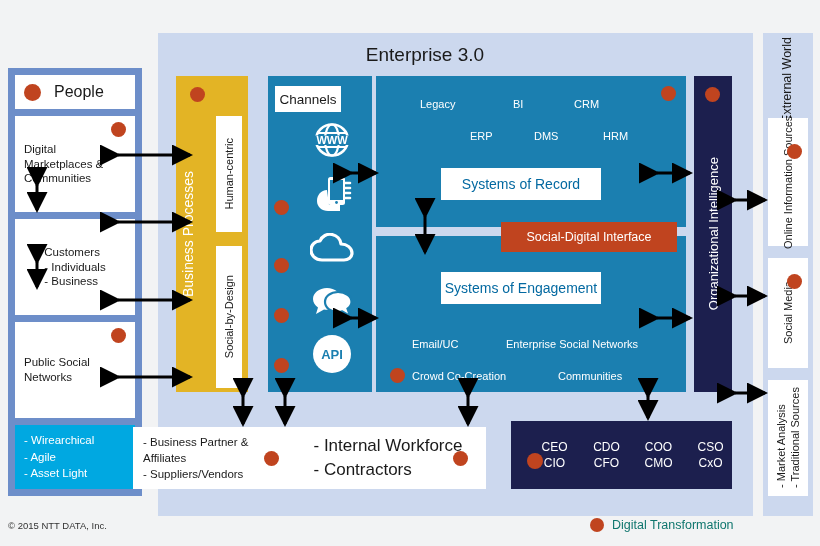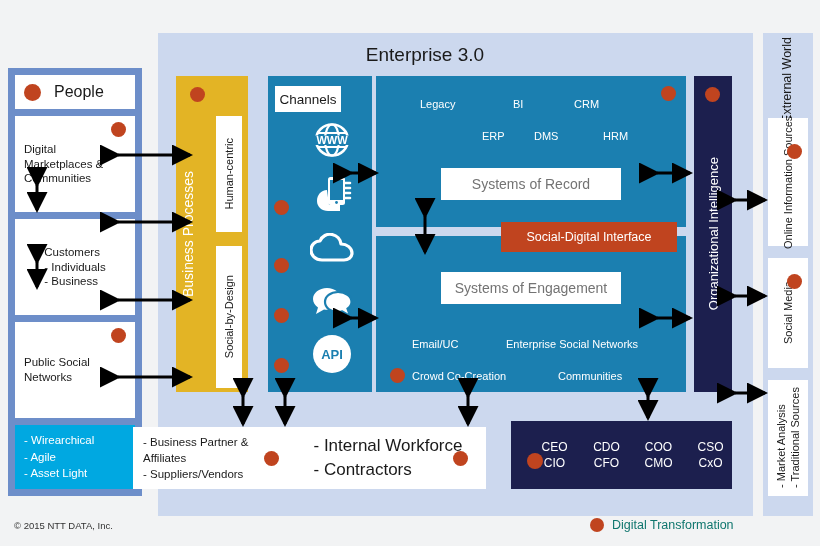--- a/index.html
+++ b/index.html
@@ -49,22 +49,22 @@
   .chicon{position:absolute;left:20px;width:44px;height:40px;display:flex;align-items:center;justify-content:center;margin-left:22px;}
   #ic-www{top:44px;}  #ic-mob{top:98px;}  #ic-cloud{top:152px;}
   #ic-chat{top:206px;} #ic-api{top:258px;}
   #ic-api .apic{width:38px;height:38px;border-radius:50%;background:#fff;color:#1b7fb0;
                 display:flex;align-items:center;justify-content:center;font-size:13px;font-weight:bold;}
 
   
   #core{left:376px;top:76px;width:310px;height:316px;background:#1b7fb0;}
   #core-split{position:absolute;left:0;top:151px;width:100%;height:9px;background:#ccd8ee;}
   .tag{position:absolute;color:#ffffff;font-size:11px;white-space:nowrap;}
-  .sysbar{position:absolute;left:65px;width:180px;height:32px;background:#ffffff;
-          display:flex;align-items:center;justify-content:center;font-size:14px;color:#737373;}
+  .sysbar{position:absolute;left:65px;width:160px;height:32px;background:#ffffff;
+          display:flex;align-items:center;justify-content:center;font-size:14px;color:#0369a1;}
   #sor{top:92px;} #soe{top:196px;}
   #sdi{position:absolute;left:125px;top:146px;width:176px;height:30px;background:#c0441f;
        display:flex;align-items:center;justify-content:center;color:#ffffff;font-size:12.5px;}
 
   
   #oi{left:694px;top:76px;width:38px;height:316px;background:#1c1f4e;}
   #oi-label{position:absolute;left:0;top:0;width:100%;height:100%;
             display:flex;align-items:center;justify-content:center;color:#ffffff;font-size:13px;}
 
   
@@ -82,21 +82,21 @@
                 display:flex;align-items:center;justify-content:center;font-size:17px;line-height:1.4;color:#1a1a1a;}
   #bot-cxo{left:511px;top:421px;width:221px;height:68px;background:#1c1f4e;
            display:flex;align-items:center;justify-content:center;}
   #cxo-grid{display:grid;grid-template-columns:repeat(4,52px);row-gap:2px;
             color:#ffffff;font-size:12px;text-align:center;margin-left:22px;}
 
   
   #arrows{position:absolute;left:0;top:0;width:820px;height:546px;pointer-events:none;}
 
   
-  #copyright{left:14px;top:520px;font-size:9.5px;color:#333;}
+  #copyright{left:8px;top:520px;font-size:9.5px;color:#333;}
   #legend{left:590px;top:518px;display:flex;align-items:center;gap:8px;
           color:#0f766e;font-size:12.5px;}
 </style>
 </head>
 <body>
 
 <div class="abs" id="ent-bg"></div>
 <div class="abs" id="ext-bg"></div>
 
 <div class="abs" id="ent-title">Enterprise 3.0</div>
@@ -194,21 +194,21 @@
 </div>
 
 <div class="abs" id="core">
   <div id="core-split"></div>
 
   <span class="dot dot-abs" style="width:15px;height:15px;right:10px;top:10px;"></span>
 
   <span class="tag" style="left:44px;top:22px;">Legacy</span>
   <span class="tag" style="left:137px;top:22px;">BI</span>
   <span class="tag" style="left:198px;top:22px;">CRM</span>
-  <span class="tag" style="left:92px;top:54px;padding-left:14px;">ERP</span>
+  <span class="tag" style="left:80px;top:54px;padding-left:14px;">ERP</span>
   <span class="tag" style="left:158px;top:54px;">DMS</span>
   <span class="tag" style="left:227px;top:54px;">HRM</span>
 
   <div class="sysbar" id="sor">Systems of Record</div>
   <div id="sdi">Social-Digital Interface</div>
   <div class="sysbar" id="soe">Systems of Engagement</div>
 
   <span class="tag" style="left:36px;top:262px;">Email/UC</span>
   <span class="tag" style="left:130px;top:262px;">Enterprise Social Networks</span>
   <span class="tag" style="left:36px;top:294px;">Crowd Co-Creation</span>

